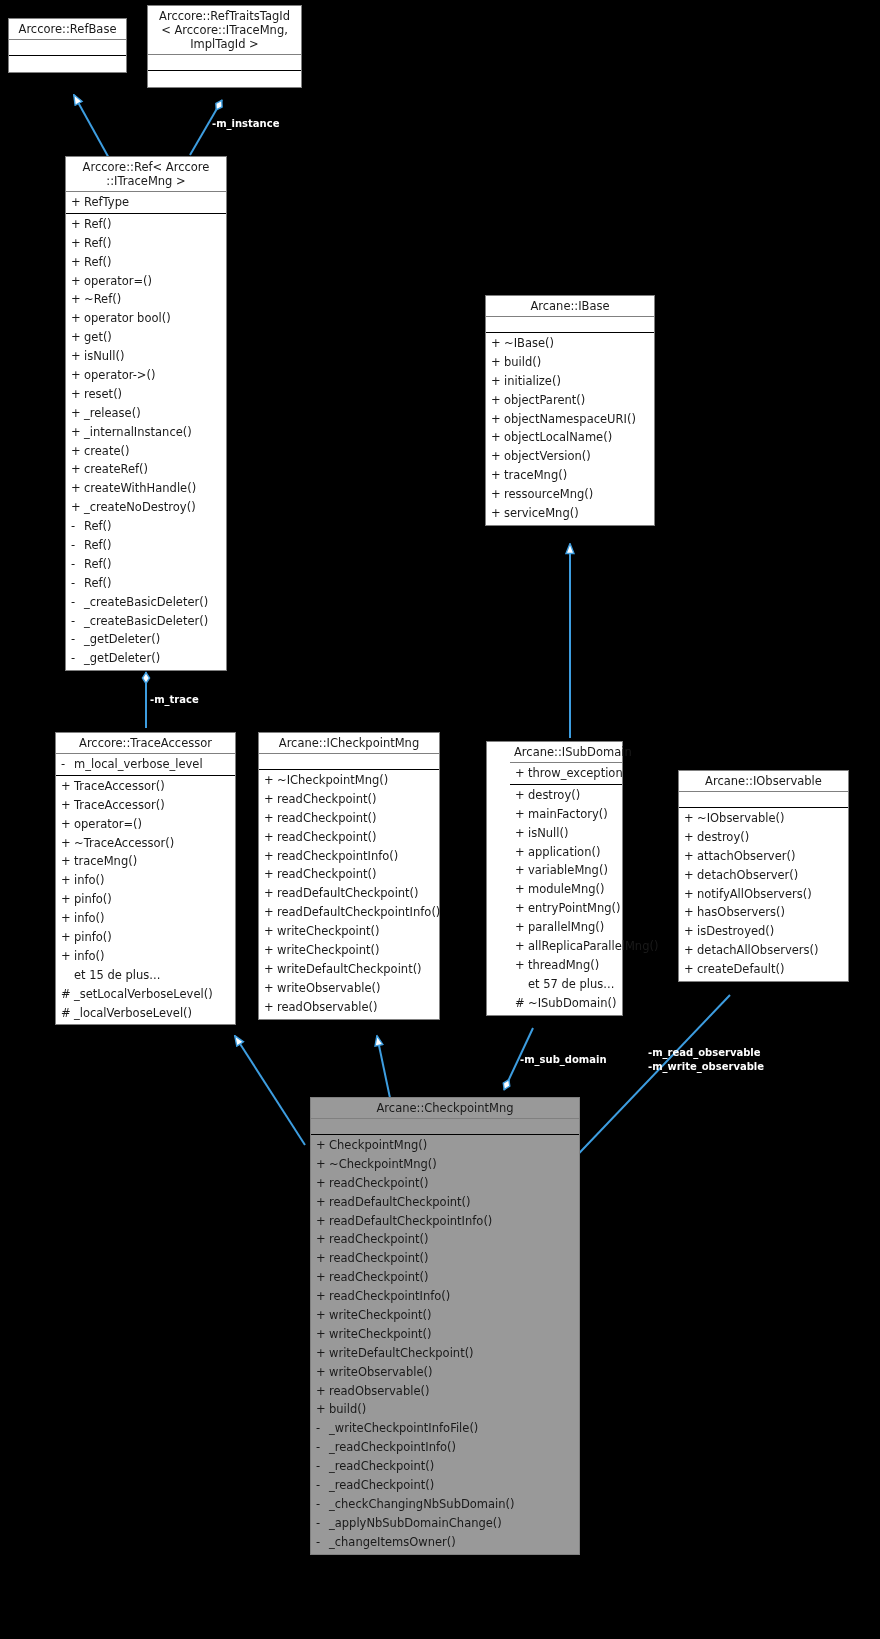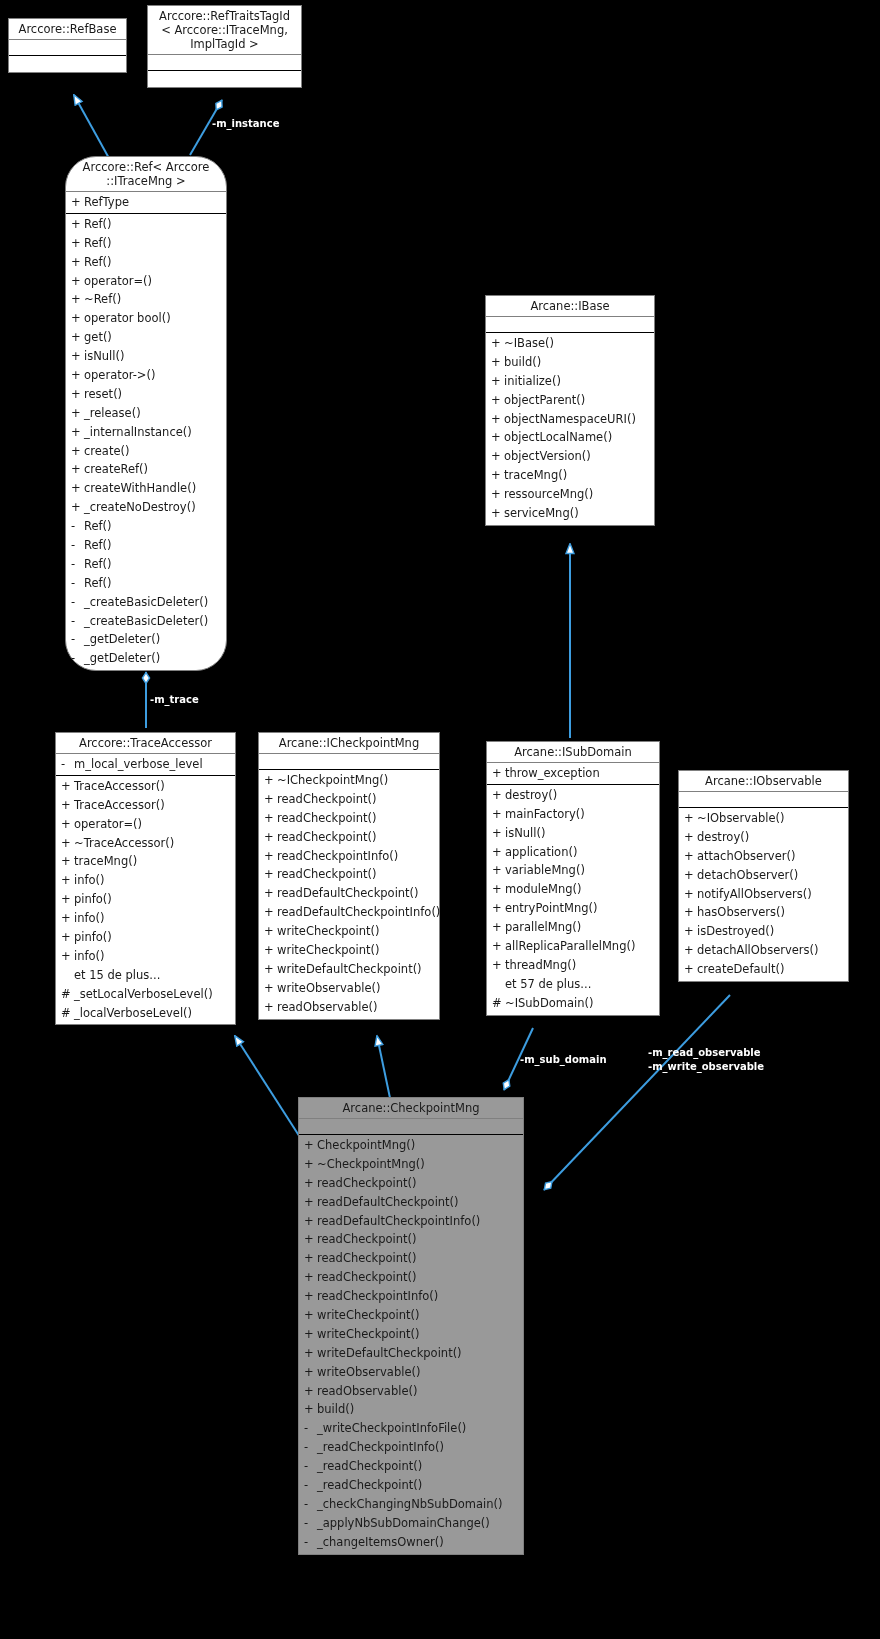--- a/index.html
+++ b/index.html
@@ -129,21 +129,21 @@
   <div class="node" style="left:8px; top:18px; width:119px;">
     <div class="title">Arccore::RefBase</div>
     <div class="attrs">
         <div class="empty-row"></div>
       </div>
     <div class="ops">
         <div class="empty-row"></div>
       </div>
   </div>
 
-  <div class="node" style="left:65px; top:156px; width:162px;border-radius:31px;">
+  <div class="node" style="left:65px; top:156px; width:162px;">
     <div class="title">Arccore::Ref&lt; Arccore
 ::ITraceMng &gt;</div>
     <div class="attrs">
         <div class="mrow"><span class="vis">+</span><span>RefType</span></div>
       </div>
     <div class="ops">
         <div class="mrow"><span class="vis">+</span><span>Ref()</span></div>
         <div class="mrow"><span class="vis">+</span><span>Ref()</span></div>
         <div class="mrow"><span class="vis">+</span><span>Ref()</span></div>
         <div class="mrow"><span class="vis">+</span><span>operator=()</span></div>
@@ -226,21 +226,21 @@
         <div class="mrow"><span class="vis">+</span><span>readDefaultCheckpoint()</span></div>
         <div class="mrow"><span class="vis">+</span><span>readDefaultCheckpointInfo()</span></div>
         <div class="mrow"><span class="vis">+</span><span>writeCheckpoint()</span></div>
         <div class="mrow"><span class="vis">+</span><span>writeCheckpoint()</span></div>
         <div class="mrow"><span class="vis">+</span><span>writeDefaultCheckpoint()</span></div>
         <div class="mrow"><span class="vis">+</span><span>writeObservable()</span></div>
         <div class="mrow"><span class="vis">+</span><span>readObservable()</span></div>
       </div>
   </div>
 
-  <div class="node" style="left:486px; top:741px; width:174px;">
+  <div class="node" style="left:486px; top:741px; width:137px;padding-left:23px;">
     <div class="title">Arcane::ISubDomain</div>
     <div class="attrs">
         <div class="mrow"><span class="vis">+</span><span>throw_exception</span></div>
       </div>
     <div class="ops">
         <div class="mrow"><span class="vis">+</span><span>destroy()</span></div>
         <div class="mrow"><span class="vis">+</span><span>mainFactory()</span></div>
         <div class="mrow"><span class="vis">+</span><span>isNull()</span></div>
         <div class="mrow"><span class="vis">+</span><span>application()</span></div>
         <div class="mrow"><span class="vis">+</span><span>variableMng()</span></div>
@@ -265,21 +265,21 @@
         <div class="mrow"><span class="vis">+</span><span>attachObserver()</span></div>
         <div class="mrow"><span class="vis">+</span><span>detachObserver()</span></div>
         <div class="mrow"><span class="vis">+</span><span>notifyAllObservers()</span></div>
         <div class="mrow"><span class="vis">+</span><span>hasObservers()</span></div>
         <div class="mrow"><span class="vis">+</span><span>isDestroyed()</span></div>
         <div class="mrow"><span class="vis">+</span><span>detachAllObservers()</span></div>
         <div class="mrow"><span class="vis">+</span><span>createDefault()</span></div>
       </div>
   </div>
 
-  <div class="node filled" style="left:298px; top:1097px; width:226px;">
+  <div class="node filled" style="left:310px; top:1097px; width:270px;">
     <div class="title">Arcane::CheckpointMng</div>
     <div class="attrs">
         <div class="empty-row"></div>
       </div>
     <div class="ops">
         <div class="mrow"><span class="vis">+</span><span>CheckpointMng()</span></div>
         <div class="mrow"><span class="vis">+</span><span>~CheckpointMng()</span></div>
         <div class="mrow"><span class="vis">+</span><span>readCheckpoint()</span></div>
         <div class="mrow"><span class="vis">+</span><span>readDefaultCheckpoint()</span></div>
         <div class="mrow"><span class="vis">+</span><span>readDefaultCheckpointInfo()</span></div>

